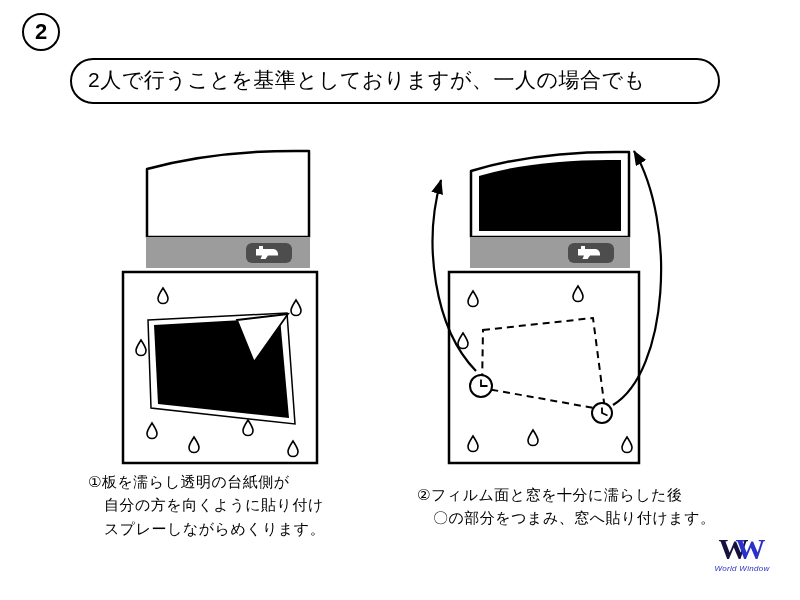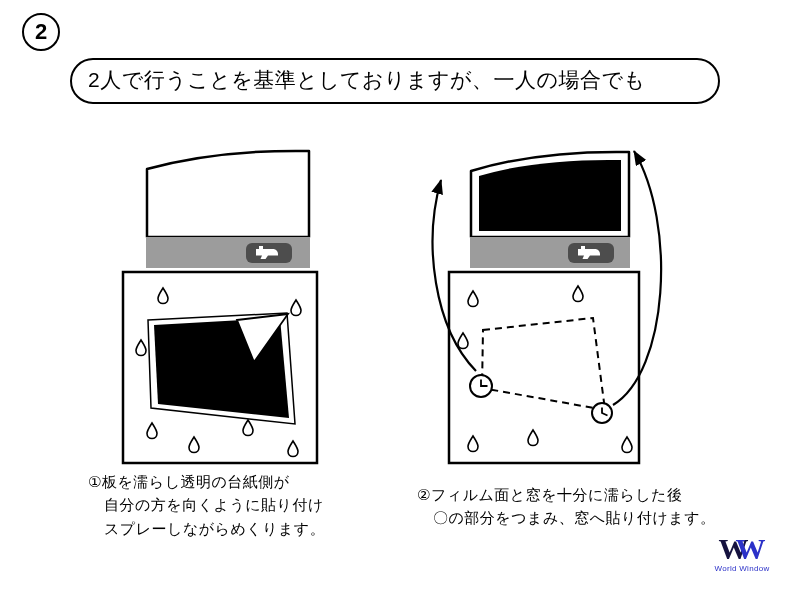--- a/index.html
+++ b/index.html
@@ -113,17 +113,17 @@
     <div class="indent">スプレーしながらめくります。</div>
   </div>
 
   <div class="caption caption-right">
     <div>②フィルム面と窓を十分に濡らした後</div>
     <div class="indent">〇の部分をつまみ、窓へ貼り付けます。</div>
   </div>
 
   <div class="logo">
     <div class="logo-ws"><span class="w1" style="color: rgb(21, 18, 63);">W</span><span class="w2" style="color: rgb(43, 49, 200);">W</span></div>
-    <div class="logo-caption" style="color: rgb(43, 49, 200);">World Window</div>
+    <div class="logo-caption" style="color: rgb(43, 49, 200); font-style: italic;">World Window</div>
   </div>
 
 
 </div>
 
 </body></html>

